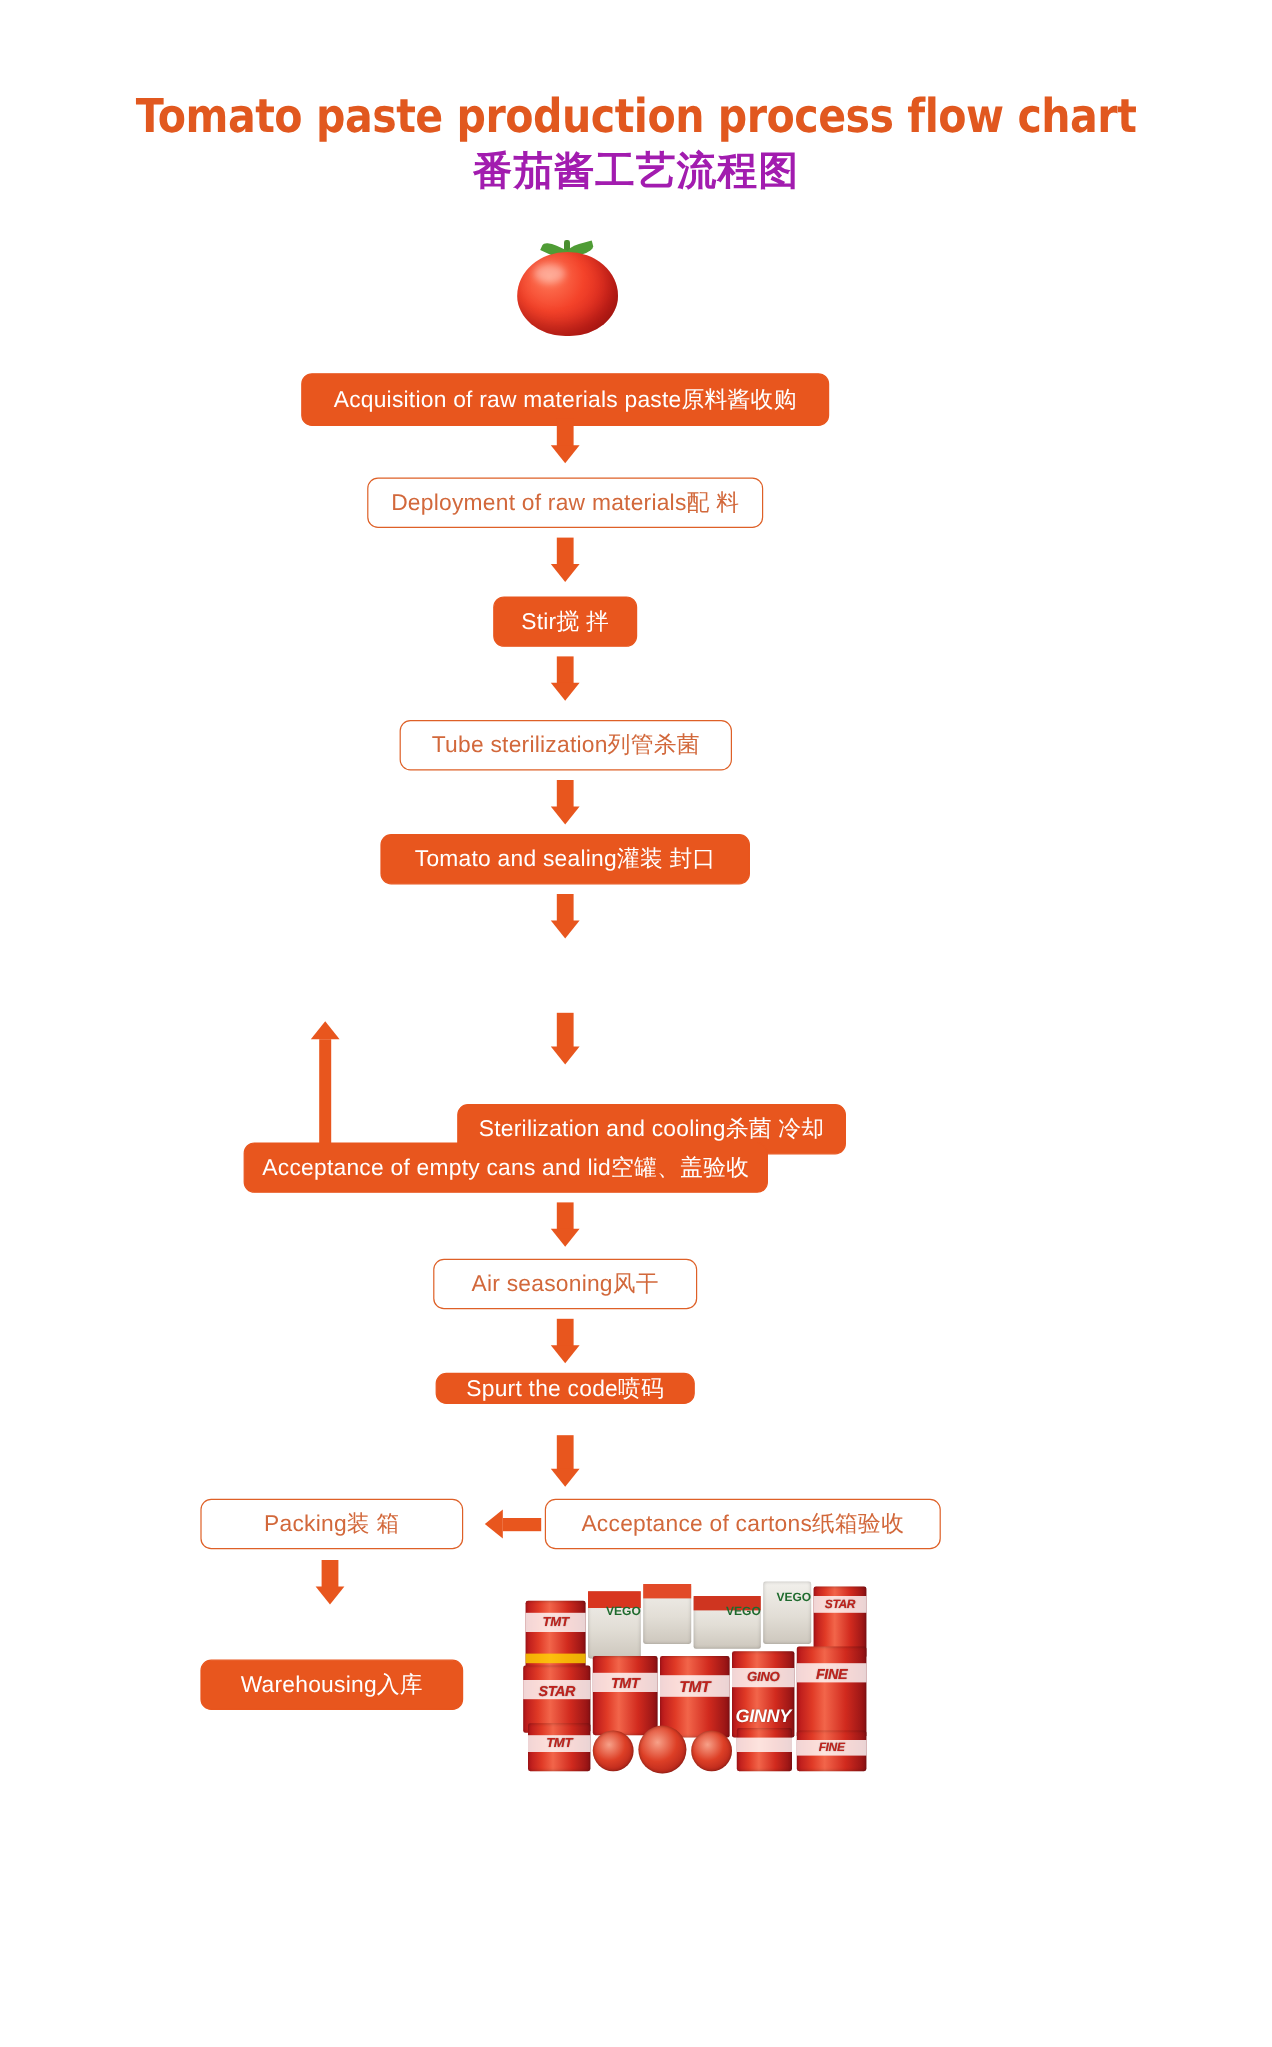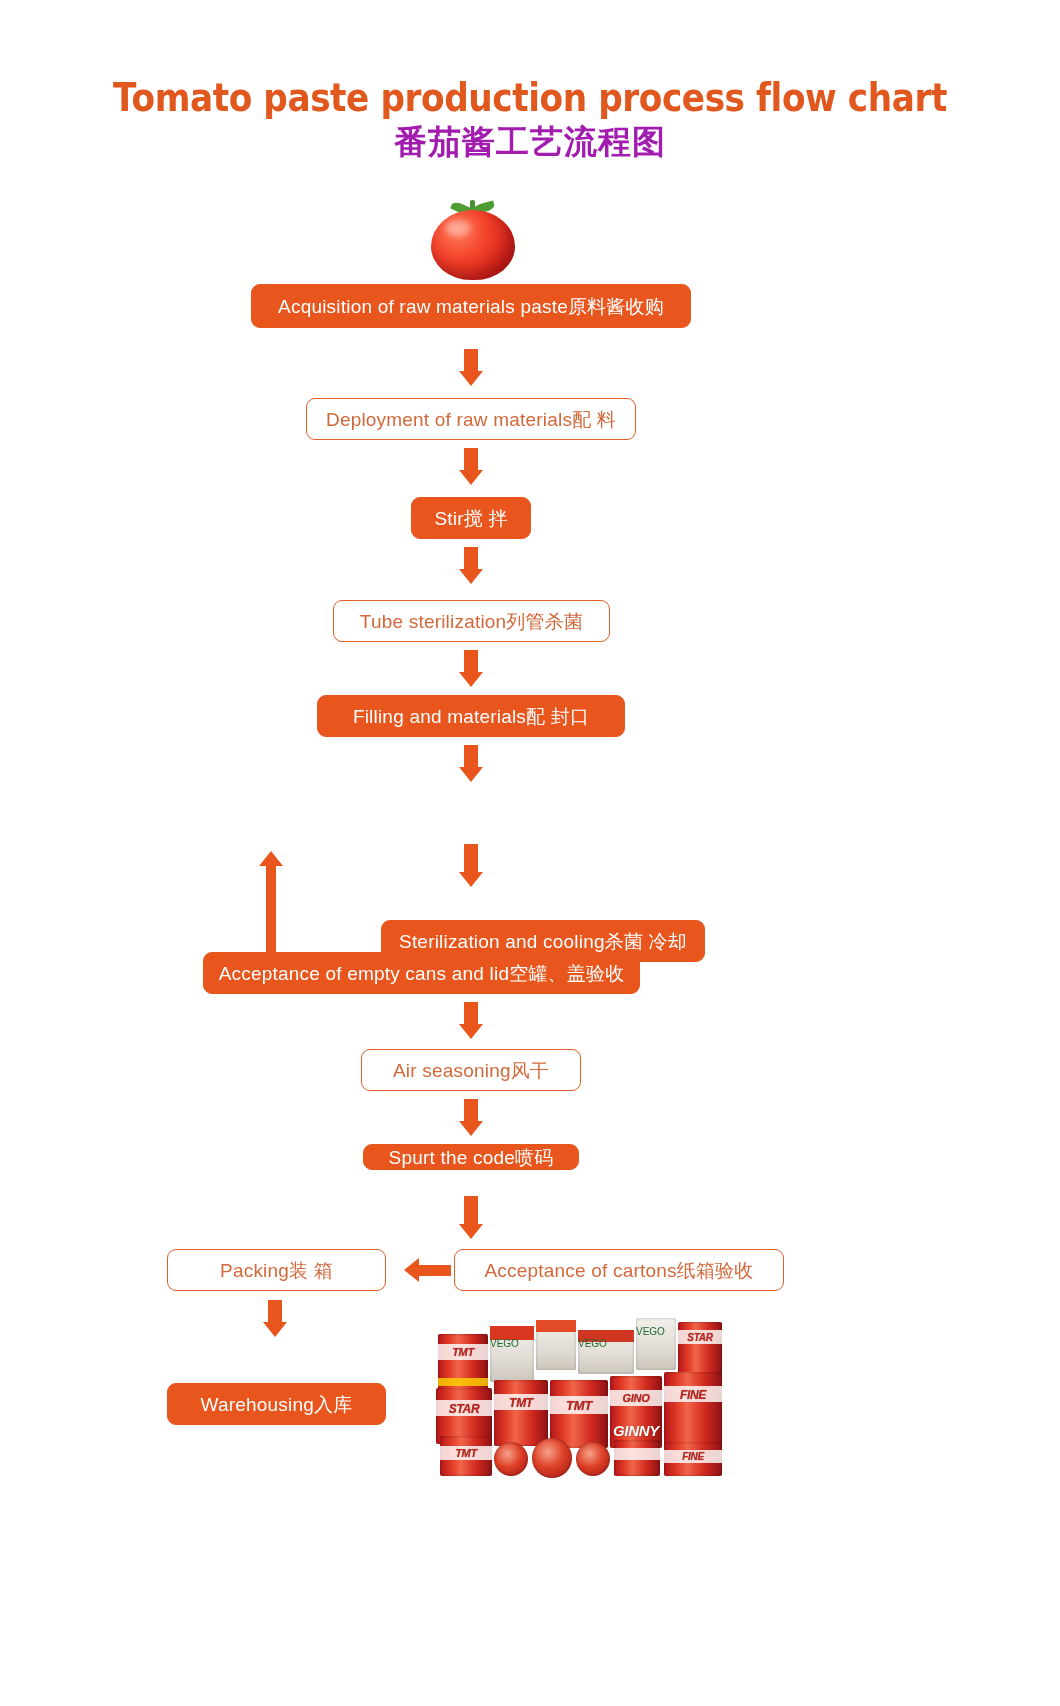--- a/index.html
+++ b/index.html
@@ -178,23 +178,23 @@
   }
   .pouch {
     position: absolute;
     border-radius: 2px;
     background: linear-gradient(180deg, #f2f0ec 0%, #e2ded6 55%, #cdc7bd 100%);
     box-shadow: inset 0 0 3px rgba(0,0,0,0.25);
   }
   .pouch .ptxt {
     position: absolute;
     left: 0; right: 0;
-    text-align: left;
+    text-align: right;
     color: #1f6b2e;
-    font-weight: 400;
+    font-weight: 700;
     font-family: "Liberation Sans", sans-serif;
   }
   .lid {
     position: absolute;
     border-radius: 50%;
     background: radial-gradient(circle at 40% 35%, #f7a189 0%, #dd3f26 45%, #9b1412 100%);
     box-shadow: inset 0 0 3px rgba(0,0,0,0.4);
   }
 </style>
 </head>
@@ -210,21 +210,21 @@
   <div class="leaf" style="left:48px; top:10px; transform:rotate(-15deg);"></div>
   <div class="leaf" style="left:48px; top:12px; transform:rotate(28deg);"></div>
   <div class="leaf" style="left:47px; top:11px; transform:rotate(150deg);"></div>
   <div class="leaf" style="left:47px; top:13px; transform:rotate(205deg);"></div>
   <div id="tomato-body"></div>
   <div id="tomato-shine"></div>
 </div>
 
 <div id="flow">
 
-  <div class="node solid" style="left:251px; top:284px; width:440px; height:44px;">
+  <div class="node solid" style="left:251px; top:311px; width:440px; height:44px;">
     <span>Acquisition of raw materials paste原料酱收购</span>
   </div>
 
   <div>
     <div class="arr-shaft" style="left:464px; top:349px; width:14px; height:24px;"></div>
     <div class="arr-head-down" style="left:459px; top:371px;"></div>
   </div>
 
   <div class="node outline" style="left:306px; top:398px; width:330px; height:42px;text-align:right;">
     <span>Deployment of raw materials配 料</span>
@@ -247,21 +247,21 @@
   <div class="node outline" style="left:333px; top:600px; width:277px; height:42px;">
     <span>Tube sterilization列管杀菌</span>
   </div>
 
   <div>
     <div class="arr-shaft" style="left:464px; top:650px; width:14px; height:24px;"></div>
     <div class="arr-head-down" style="left:459px; top:672px;"></div>
   </div>
 
   <div class="node solid" style="left:317px; top:695px; width:308px; height:42px;">
-    <span>Filling and materials配 封口</span>
+    <span>Tomato and sealing灌装 封口</span>
   </div>
 
   <div>
     <div class="arr-shaft" style="left:464px; top:745px; width:14px; height:24px;"></div>
     <div class="arr-head-down" style="left:459px; top:767px;"></div>
   </div>
 
 
   <div>
     <div class="arr-shaft" style="left:464px; top:844px; width:14px; height:30px;"></div>

